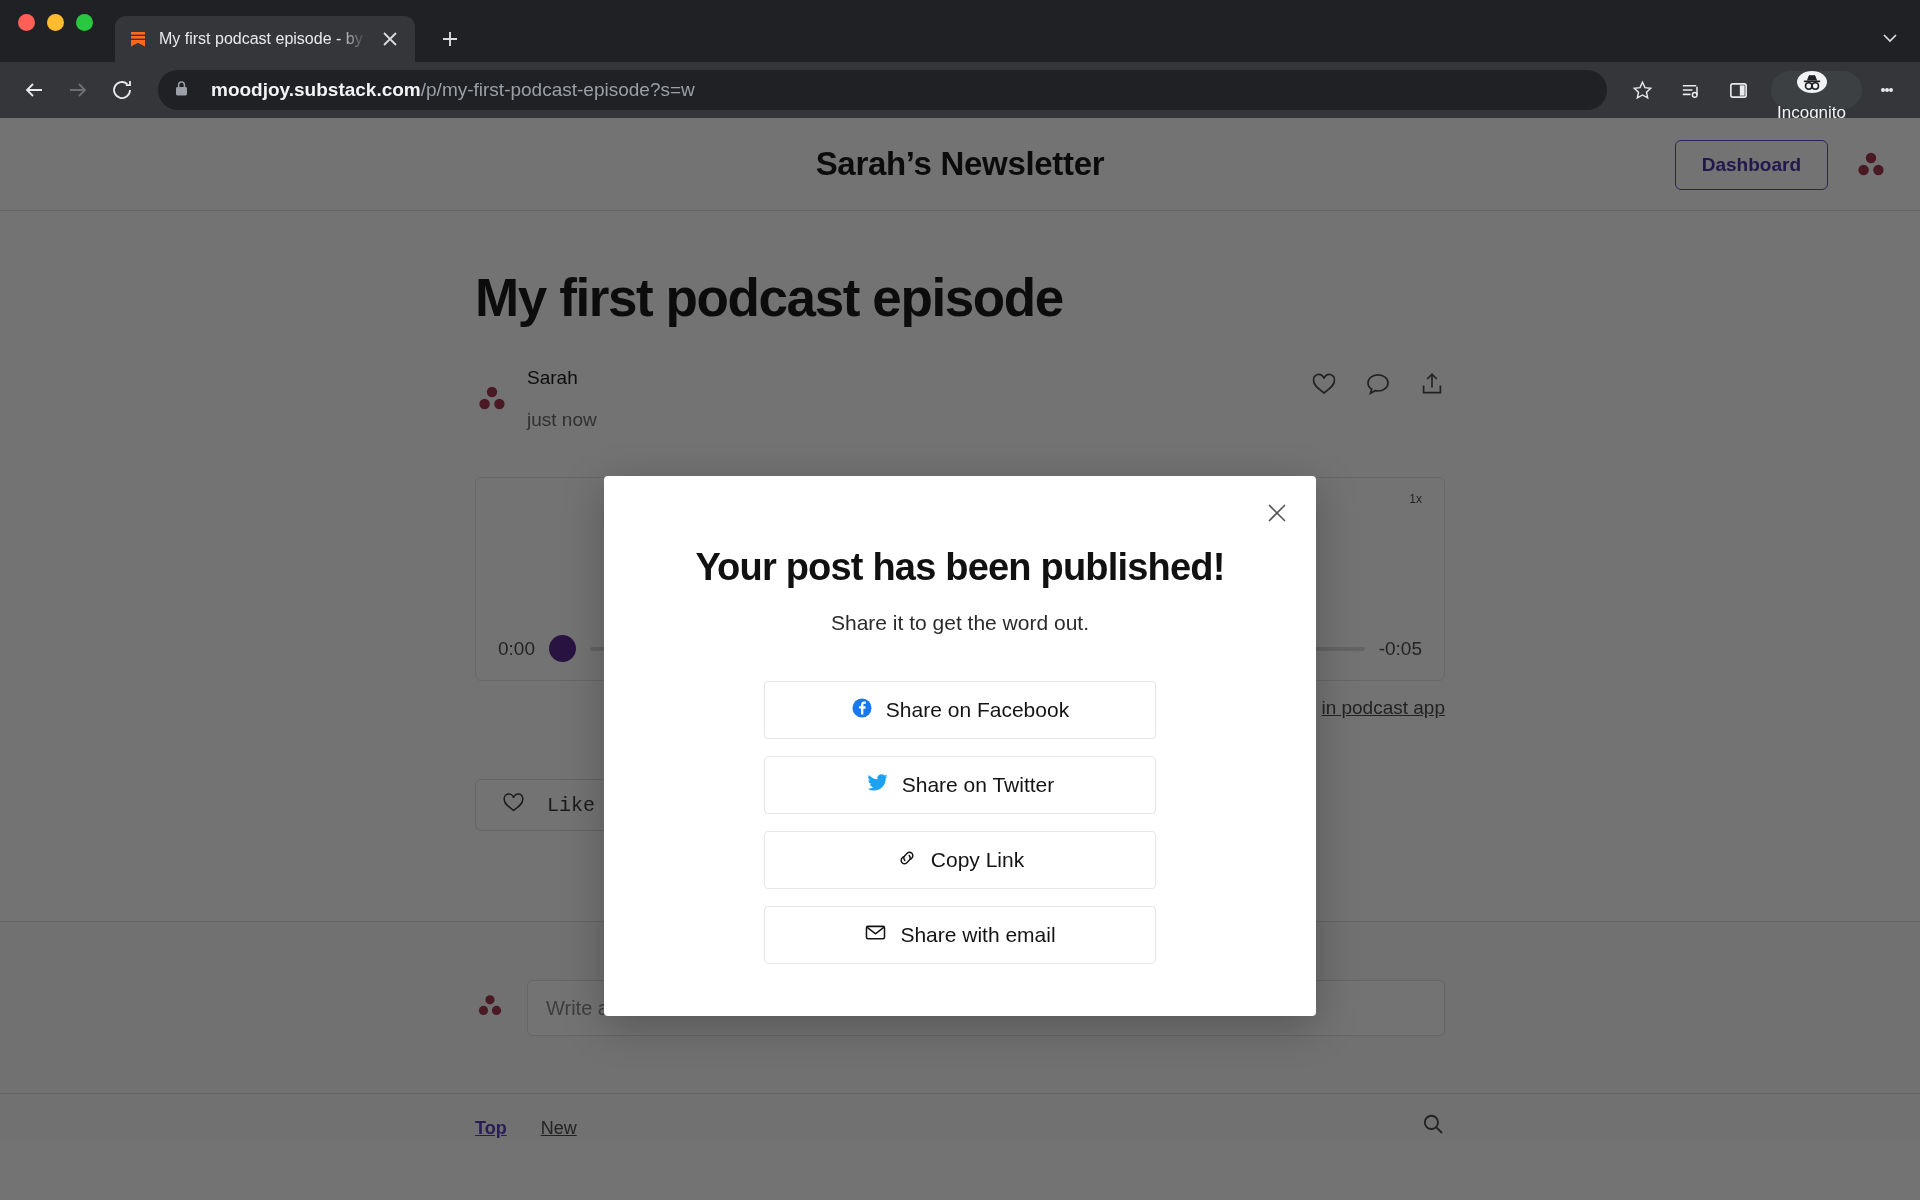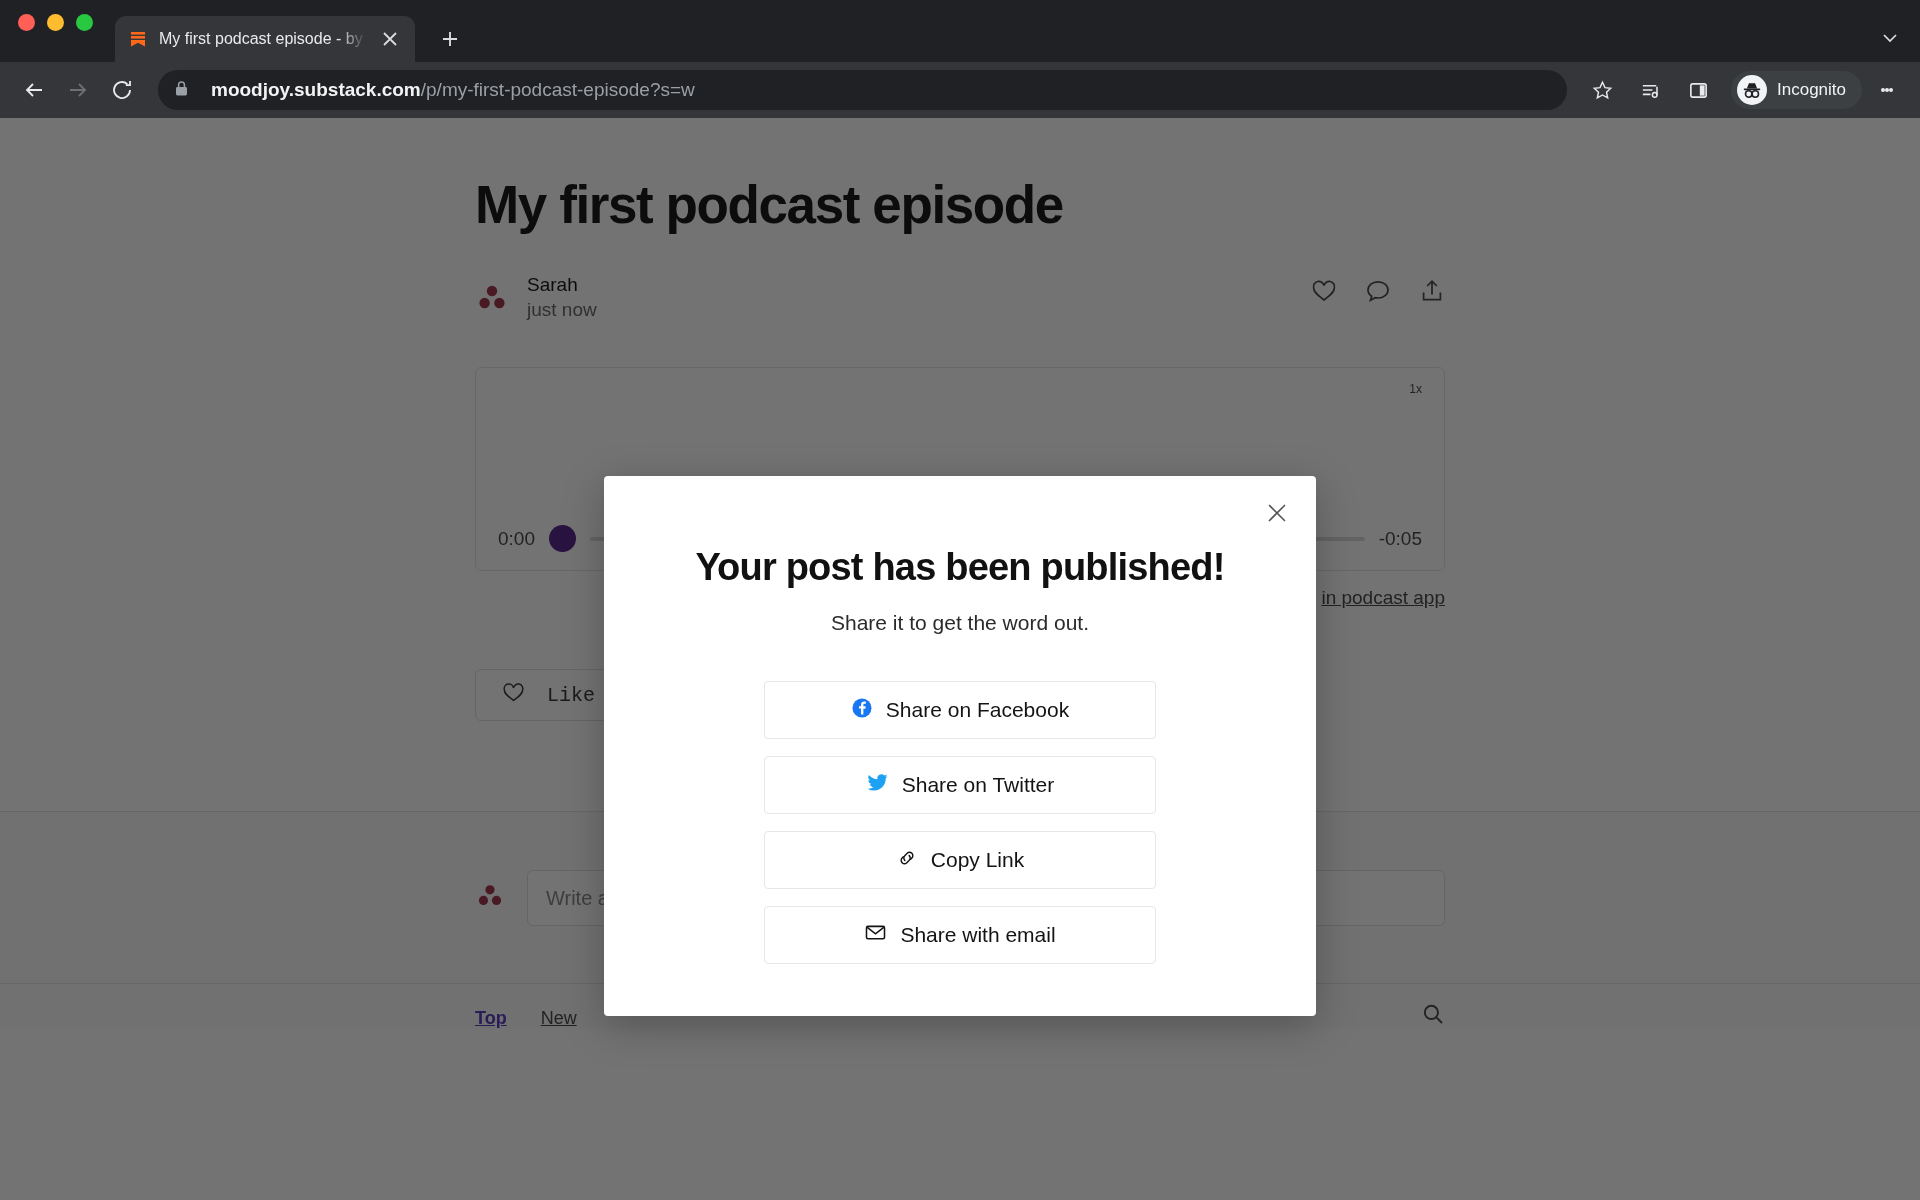--- a/index.html
+++ b/index.html
@@ -70,20 +70,21 @@
   .omni-text b { color: #f1f3f4; font-weight: 700; }
   .tb-icons { display: flex; align-items: center; gap: 6px; }
   .tb-ico {
     width: 42px; height: 42px; border-radius: 50%;
     display: flex; align-items: center; justify-content: center; color: #e8eaed;
   }
   .incognito-pill {
     height: 38px; background: #3c4043; border-radius: 20px;
     display: flex; align-items: center; gap: 10px; padding: 0 16px 0 6px;
     margin-left: 6px;
+    flex-direction: column;
   }
   .incog-avatar {
     width: 30px; height: 30px; border-radius: 50%; background: #f1f3f4;
     display: flex; align-items: center; justify-content: center;
   }
   .incog-label { color: #f1f3f4; font-size: 17px; }
   .kebab { width: 38px; height: 42px; display:flex; align-items:center; justify-content:center; }
   .kebab i { display:block; width:4px; height:4px; border-radius:50%; background:#e8eaed; margin:2px 0; }
 
   
@@ -108,21 +109,21 @@
 
   .article { width: 970px; margin: 0 auto; padding-top: 58px; }
   .post-title {
     font-size: 53px; line-height: 1.1; font-weight: 700;
     color: #1b1b1b; letter-spacing: -1.4px;
   }
   .byline { display: flex; align-items: center; margin-top: 40px; position: relative; }
   .avatar-sm { width: 34px; height: 34px; flex: 0 0 34px; }
   .byline-text { margin-left: 18px; }
   .byline-author { font-size: 19px; color: #1b1b1b; font-weight: 500; }
-  .byline-time { font-size: 19px; color: #6b6b6b; margin-top: 3px; }
+  .byline-time { font-size: 19px; color: #6b6b6b; margin-top: 20px; }
   .byline-actions {
     position: absolute; right: 0; top: 4px; display: flex; align-items: center; gap: 28px;
     color: #4d4d4d;
   }
 
   .player {
     margin-top: 46px; border: 1px solid #e4e4e4; border-radius: 6px;
     height: 204px; position: relative; padding: 18px 22px;
   }
   .speed { position: absolute; right: 22px; top: 14px; font-size: 12px; color: #4d4d4d; }
@@ -292,20 +293,33 @@
           <i></i>
           <i></i>
       </div>
     </div>
   </div>
 
   <div class="viewport">
 
     <div class="page">
 
+      <div class="site-header">
+        <div class="site-title">Sarah’s Newsletter</div>
+        <div class="header-right">
+          <button class="dash-btn">Dashboard</button>
+          <span class="logo-mark">
+            <svg width="34" height="34" viewBox="0 0 34 34">
+              <circle cx="17" cy="10" r="5.2" fill="#a33a4f"></circle>
+              <circle cx="9.6" cy="22" r="5.2" fill="#a33a4f"></circle>
+              <circle cx="24.4" cy="22" r="5.2" fill="#a33a4f"></circle>
+            </svg>
+          </span>
+        </div>
+      </div>
 
       <div class="article">
         <h1 class="post-title">My first podcast episode</h1>
 
         <div class="byline">
           <span class="avatar-sm">
             <svg width="34" height="34" viewBox="0 0 34 34">
               <circle cx="17" cy="10" r="5.2" fill="#a33a4f"></circle>
               <circle cx="9.6" cy="22" r="5.2" fill="#a33a4f"></circle>
               <circle cx="24.4" cy="22" r="5.2" fill="#a33a4f"></circle>

